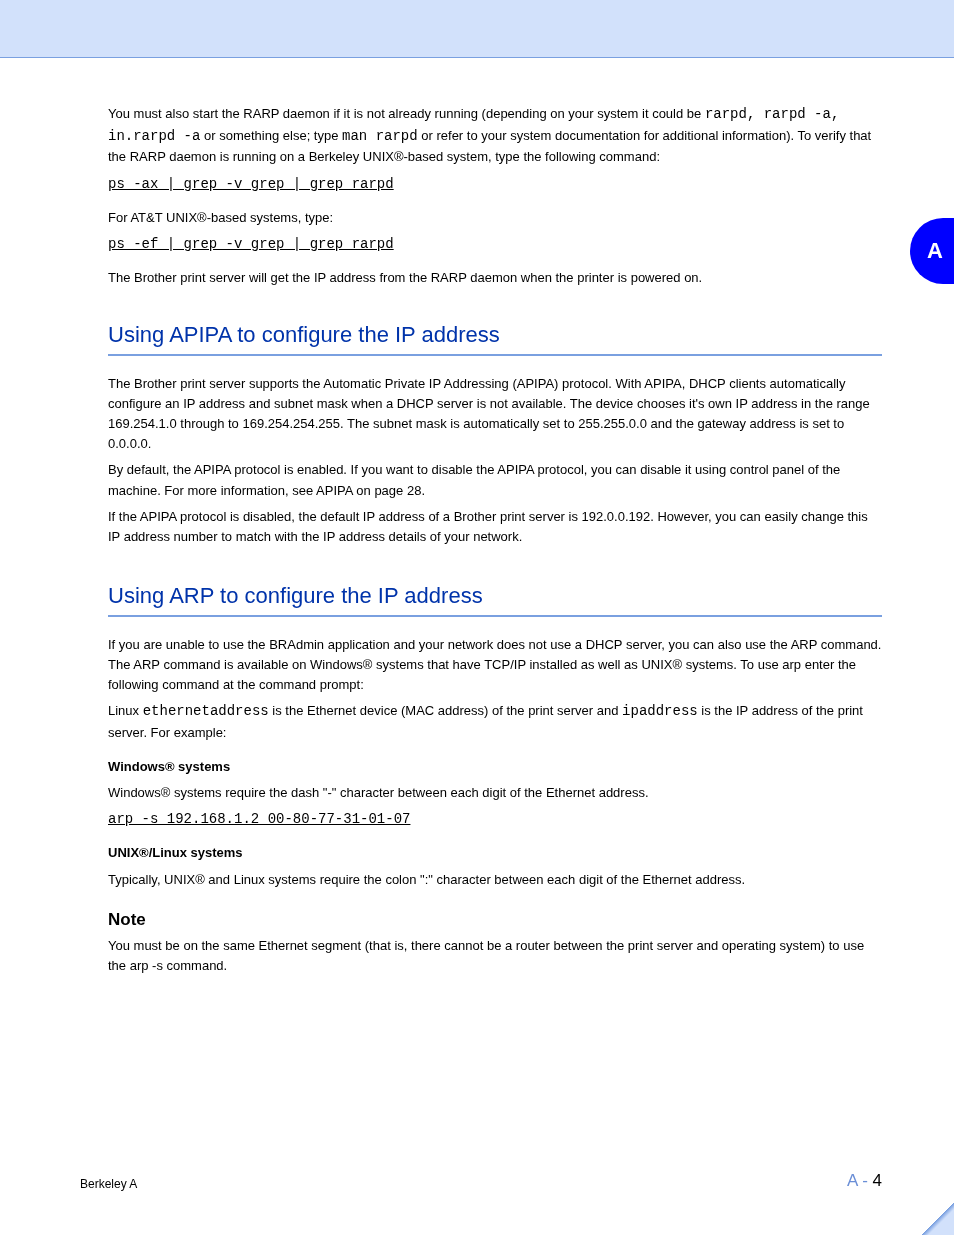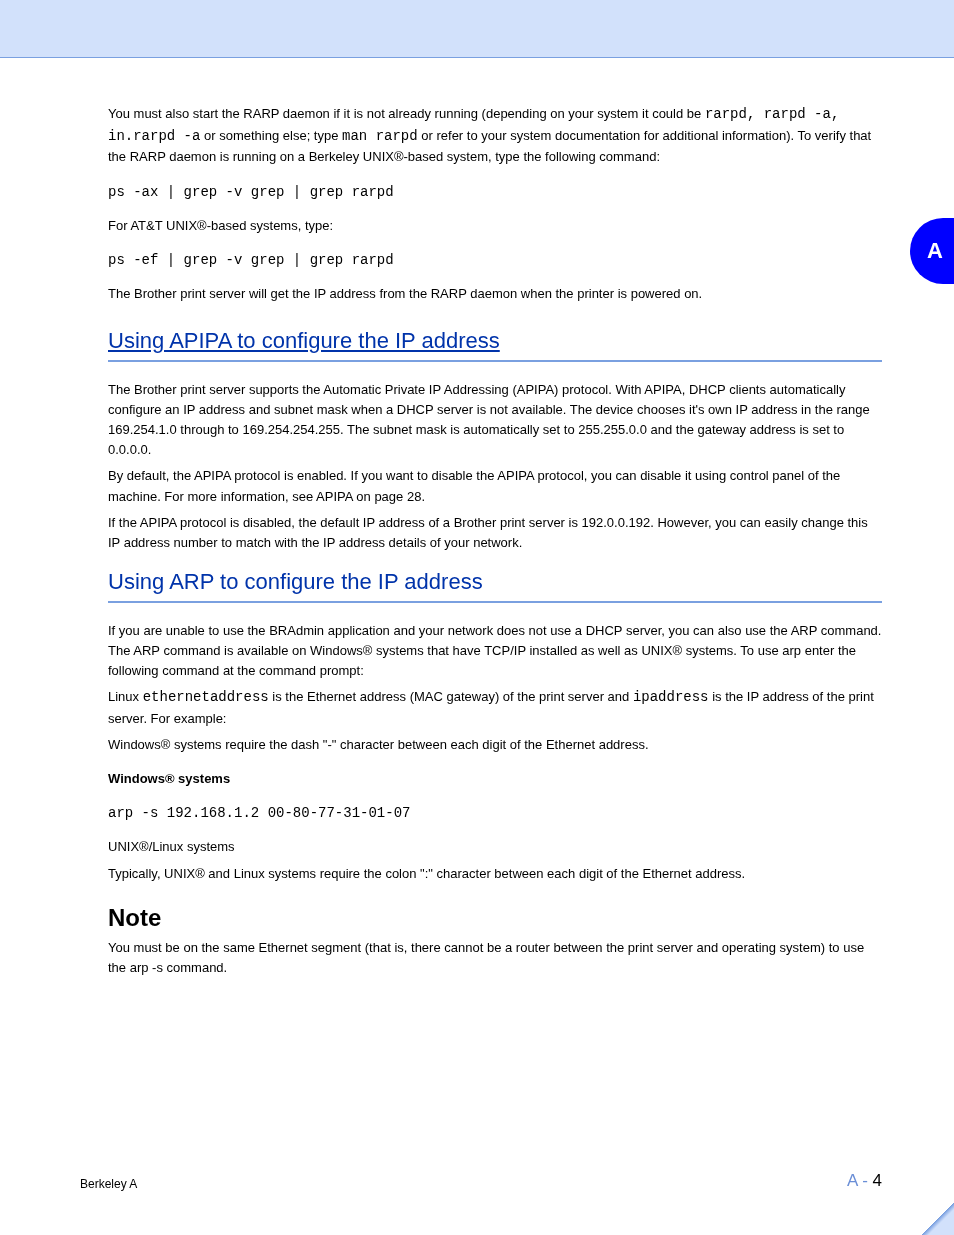--- a/index.html
+++ b/index.html
@@ -32,37 +32,37 @@
     display: flex;
     align-items: center;
     justify-content: center;
     padding-left: 6px;
   }
   .page {
     padding: 40px 72px 40px 108px;
   }
   .mono { font-family: "Courier New", Courier, monospace; font-size: 14px; }
   .para { line-height: 1.55; margin: 6px 0; }
-  .cmd-line { margin: 16px 0 16px 0; }
+  .cmd-line { margin: 8px 0 16px 0; text-decoration: underline; }
   .h2 {
     font-size: 22px;
     color: #0033aa;
-    margin-top: 16px;
+    margin-top: 36px;
     margin-bottom: 6px;
     font-weight: normal;
   }
-  .h2.first { margin-top: 24px; text-decoration: underline; }
+  .h2.first { margin-top: 34px; }
   .rule {
     height: 2px;
     background: #7aa0e0;
     margin-bottom: 18px;
     width: 100%;
   }
   .note-block { margin: 20px 0 6px 0; }
-  .note-label { font-weight: bold; font-size: 24px; margin-bottom: 4px; }
+  .note-label { font-weight: bold; font-size: 17px; margin-bottom: 4px; }
   .footer-left {
     position: absolute;
     left: 80px;
     bottom: 44px;
     font-size: 12px;
   }
   .footer-right {
     position: absolute;
     right: 72px;
     bottom: 44px;
@@ -108,28 +108,28 @@
     <p class="para">By default, the APIPA protocol is enabled. If you want to disable the APIPA protocol, you can disable it using control panel of the machine. For more information, see APIPA on page 28.</p>
     <p class="para">If the APIPA protocol is disabled, the default IP address of a Brother print server is 192.0.0.192. However, you can easily change this IP address number to match with the IP address details of your network.</p>
 
     <h2 class="h2">Using ARP to configure the IP address</h2>
     <div class="rule"></div>
 
     <p class="para">If you are unable to use the BRAdmin application and your network does not use a DHCP server, you can also use the ARP command. The ARP command is available on Windows® systems that have TCP/IP installed as well as UNIX® systems. To use arp enter the following command at the command prompt:</p>
 
 
     <p class="para">
-      <span>Linux </span><span class="mono">ethernetaddress</span><span> is the Ethernet address (MAC gateway) of the print server and </span><span class="mono">ipaddress</span><span> is the IP address of the print server. For example:</span>
+      <span>Linux </span><span class="mono">ethernetaddress</span><span> is the Ethernet device (MAC address) of the print server and </span><span class="mono">ipaddress</span><span> is the IP address of the print server. For example:</span>
     </p>
 
+    <p class="para" style="font-weight:bold; margin-top:14px;">Windows® systems</p>
     <p class="para">Windows® systems require the dash "-" character between each digit of the Ethernet address.</p>
-    <p class="para" style="font-weight:bold; margin-top:14px;">Windows® systems</p>
     <p class="mono cmd-line">arp -s 192.168.1.2 00-80-77-31-01-07</p>
 
-    <p class="para" style="font-weight:normal; margin-top:14px;">UNIX®/Linux systems</p>
+    <p class="para" style="font-weight:bold; margin-top:14px;">UNIX®/Linux systems</p>
     <p class="para">Typically, UNIX® and Linux systems require the colon ":" character between each digit of the Ethernet address.</p>
 
     <div class="note-block">
       <div class="note-label">Note</div>
       <p class="para">You must be on the same Ethernet segment (that is, there cannot be a router between the print server and operating system) to use the arp -s command.</p>
     </div>
 
   </div>
 </div>
 

